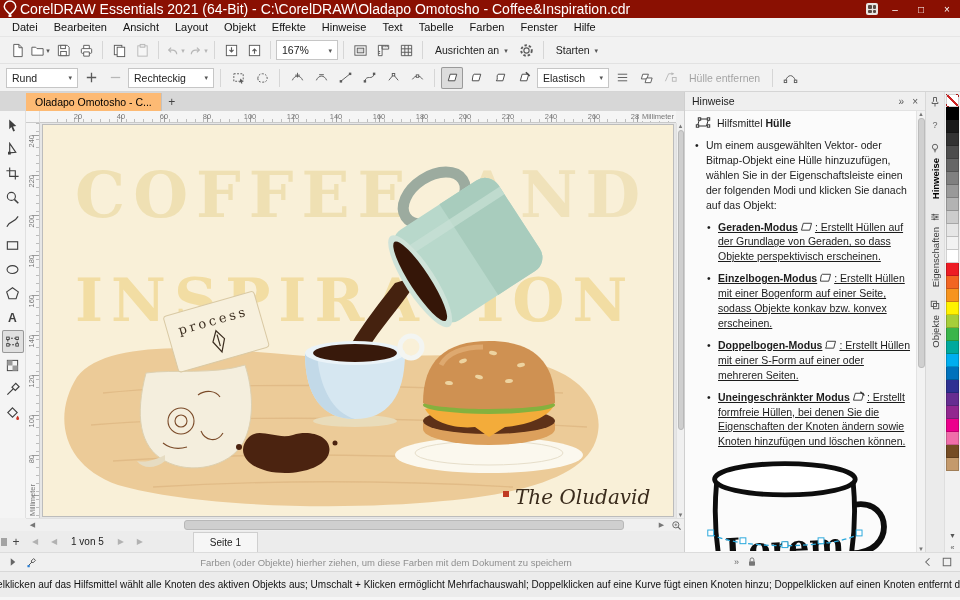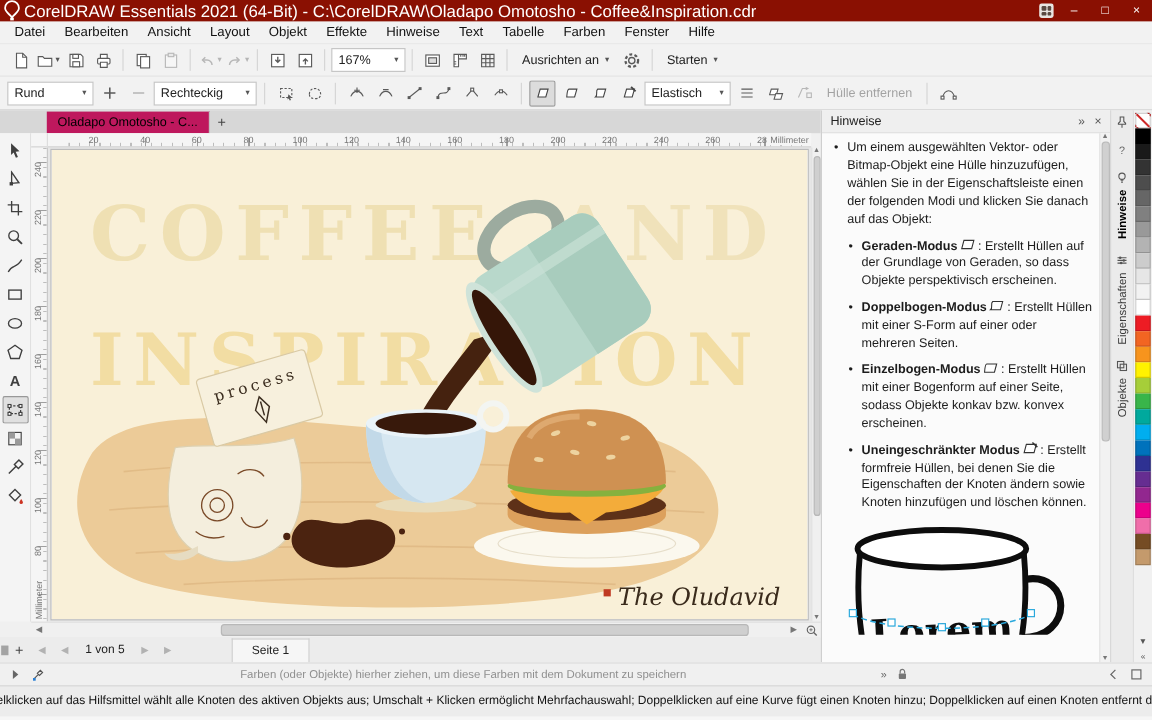--- a/index.html
+++ b/index.html
@@ -33,21 +33,21 @@
   .combo{height:20px;background:#fff;border:1px solid #c6c6c6;display:flex;align-items:center;font-size:10.5px;padding:0 5px;gap:6px;color:#222;}
   .combo .arr{margin-left:auto;}
   .drop{display:flex;align-items:center;gap:5px;padding:0 7px;height:22px;font-size:10.5px;color:#222;}
   .grayed{opacity:.38;}
   .lblbtn{font-size:10.5px;padding:0 6px;height:22px;display:flex;align-items:center;}
 
   
   #tabbar{position:absolute;left:0;top:92px;width:684px;height:19px;background:#d7d7d7;display:flex;align-items:flex-end;padding-left:26px;}
   .doc-tab{height:18px;display:flex;align-items:center;padding:0 9px;font-size:10.5px;background:#d7d7d7;color:#333;border-right:1px solid #c2c2c2;gap:5px;white-space:nowrap;}
   .doc-tab svg{width:11px;height:11px;}
-  .doc-tab.active{background:#be185d;color:#000;margin-left:13px;}
+  .doc-tab.active{background:#fdba74;color:#000;}
   .newtab{width:20px;height:18px;display:flex;align-items:center;justify-content:center;color:#444;font-size:12px;}
 
   
   #toolbox{position:absolute;left:0;top:111px;width:26px;height:407px;background:#f4f4f4;border-right:1px solid #e0e0e0;display:flex;flex-direction:column;align-items:center;padding-top:3px;}
   .tool{width:22px;height:23px;display:flex;align-items:center;justify-content:center;margin-bottom:1px;border-radius:2px;}
   .tool svg{width:15px;height:15px;}
   .tool.active{background:#e0e0e0;box-shadow:inset 0 0 0 1px #989898;}
 
   
   #corner{position:absolute;left:26px;top:111px;width:14px;height:12px;background:#f5f5f5;border-right:1px solid #ddd;border-bottom:1px solid #ccc;}
@@ -87,21 +87,21 @@
   #docker{position:absolute;left:684px;top:92px;width:241px;height:460px;background:#fbfbfb;border-left:1px solid #cfcfcf;}
   #docker-header{height:19px;background:#efefef;display:flex;align-items:center;padding:0 7px;font-size:10.5px;color:#222;border-bottom:1px solid #e2e2e2;gap:8px;}
   #docker-header .sp{flex:1;}
   .dock-hbtn{color:#555;font-size:10px;}
   #docker-body{position:absolute;top:19px;left:0;right:9px;bottom:0;overflow:hidden;padding:5px 6px 0 10px;}
   #docker-body h2{font-size:15px;font-weight:bold;color:#3d3d3d;margin:2px 0 9px;}
   .hint-toolrow{display:flex;align-items:center;gap:6px;margin-bottom:9px;font-size:10.5px;color:#1c1c1c;}
   .hint-toolrow svg{width:16px;height:13px;}
   .bullet{position:relative;padding-left:11px;margin-bottom:7px;font-size:10.5px;line-height:1.42;color:#1c1c1c;}
   .bullet::before{content:"•";position:absolute;left:0;top:0;}
-  .bullet.sub{margin-left:12px;}
+  .bullet.sub{margin-left:12px;text-decoration:underline;}
   .mmi{display:inline-block;width:15px;height:11px;vertical-align:-1px;margin:0 1px;}
   #hint-illustration{margin-top:4px;height:95px;overflow:hidden;}
   #hint-illustration svg{width:205px;height:150px;margin-left:4px;}
   #docker-scroll{position:absolute;right:0;top:19px;width:9px;bottom:0;background:#f2f2f2;border-left:1px solid #e3e3e3;display:flex;flex-direction:column;align-items:center;font-size:6px;color:#777;}
   #docker-scroll .vthumb{width:7px;height:250px;background:#d0d0d0;border:1px solid #bcbcbc;border-radius:3px;margin:1px 0;}
   #docker-scroll .end{margin-top:auto;}
 
   
   #dockstrip{position:absolute;left:925px;top:92px;width:19px;height:460px;background:#ebebeb;border-left:1px solid #d8d8d8;display:flex;flex-direction:column;align-items:center;padding-top:4px;gap:12px;}
   #dockstrip svg{width:12px;height:12px;}
@@ -652,30 +652,40 @@
 </div>
 
 <div id="docker">
   <div id="docker-header">
     <span>Hinweise</span>
     <span class="sp"></span>
     <span class="dock-hbtn">»</span>
     <span class="dock-hbtn">×</span>
   </div>
   <div id="docker-body">
+    <div class="hint-toolrow">
+      <svg viewBox="0 0 16 12">
+          <path d="M2.5 9.5 4.5 2.5h9l-2 7z" fill="none" stroke="#333"></path>
+          <rect x="1.3" y="8.3" width="2.4" height="2.4" fill="#fff" stroke="#333"></rect>
+          <rect x="12.3" y="8.3" width="2.4" height="2.4" fill="#fff" stroke="#333"></rect>
+          <rect x="3.3" y="1.3" width="2.4" height="2.4" fill="#fff" stroke="#333"></rect>
+          <rect x="12.3" y="1.3" width="2.4" height="2.4" fill="#fff" stroke="#333"></rect>
+        </svg>
+      <span><span>Hilfsmittel</span> <b>Hülle</b></span>
+    </div>
     <div class="bullet"><span>Um einem ausgewählten Vektor- oder Bitmap-Objekt eine Hülle hinzuzufügen, wählen Sie in der Eigenschaftsleiste einen der folgenden Modi und klicken Sie danach auf das Objekt:</span></div>
     <div class="bullet sub"><b>Geraden-Modus</b><svg class="mmi" viewBox="0 0 16 12">
           <path d="M2.5 10 4.5 2.5h9l-2 7.5z" fill="#fff" stroke="#333"></path>
         </svg><span>: Erstellt Hüllen auf der Grundlage von Geraden, so dass Objekte perspektivisch erscheinen.</span></div>
+    <div class="bullet sub"><b>Einzelbogen-Modus</b><svg class="mmi" viewBox="0 0 16 12">
+          <path d="M2.5 10 Q3 2.5 4.5 2.5 h9 l-2 7.5z" fill="#fff" stroke="#333"></path>
+        </svg><span>: Erstellt Hüllen mit einer Bogenform auf einer Seite, sodass Objekte konkav bzw. konvex erscheinen.</span></div>
     <div class="bullet sub"><b>Doppelbogen-Modus</b><svg class="mmi" viewBox="0 0 16 12">
           <path d="M2.5 10 C5 8 2 4.5 4.5 2.5 h9 l-2 7.5z" fill="#fff" stroke="#333"></path>
         </svg><span>: Erstellt Hüllen mit einer S-Form auf einer oder mehreren Seiten.</span></div>
-    <div class="bullet sub"><b>Einzelbogen-Modus</b><svg class="mmi" viewBox="0 0 16 12">
-          <path d="M2.5 10 Q3 2.5 4.5 2.5 h9 l-2 7.5z" fill="#fff" stroke="#333"></path>
-        </svg><span>: Erstellt Hüllen mit einer Bogenform auf einer Seite, sodass Objekte konkav bzw. konvex erscheinen.</span></div>
     <div class="bullet sub"><b>Uneingeschränkter Modus</b><svg class="mmi" viewBox="0 0 16 12">
           <path d="M2.5 10 4.5 2.5h9l-2 7.5z" fill="#fff" stroke="#333"></path>
           <path d="M10 .8 14.5 5" stroke="#333" stroke-width="1.4"></path>
         </svg><span>: Erstellt formfreie Hüllen, bei denen Sie die Eigenschaften der Knoten ändern sowie Knoten hinzufügen und löschen können.</span></div>
     <div id="hint-illustration">
       <svg viewBox="0 0 210 150">
         <ellipse cx="88" cy="22" rx="72" ry="16" fill="#fff" stroke="#0d0d0d" stroke-width="5"></ellipse>
         <path d="M18,26 C14,70 20,110 30,140" stroke="#0d0d0d" stroke-width="5" fill="none"></path>
         <path d="M158,26 C162,70 156,110 146,140" stroke="#0d0d0d" stroke-width="5" fill="none"></path>
         <path d="M160,48 C198,42 202,98 156,98" stroke="#0d0d0d" stroke-width="6" fill="none"></path>

